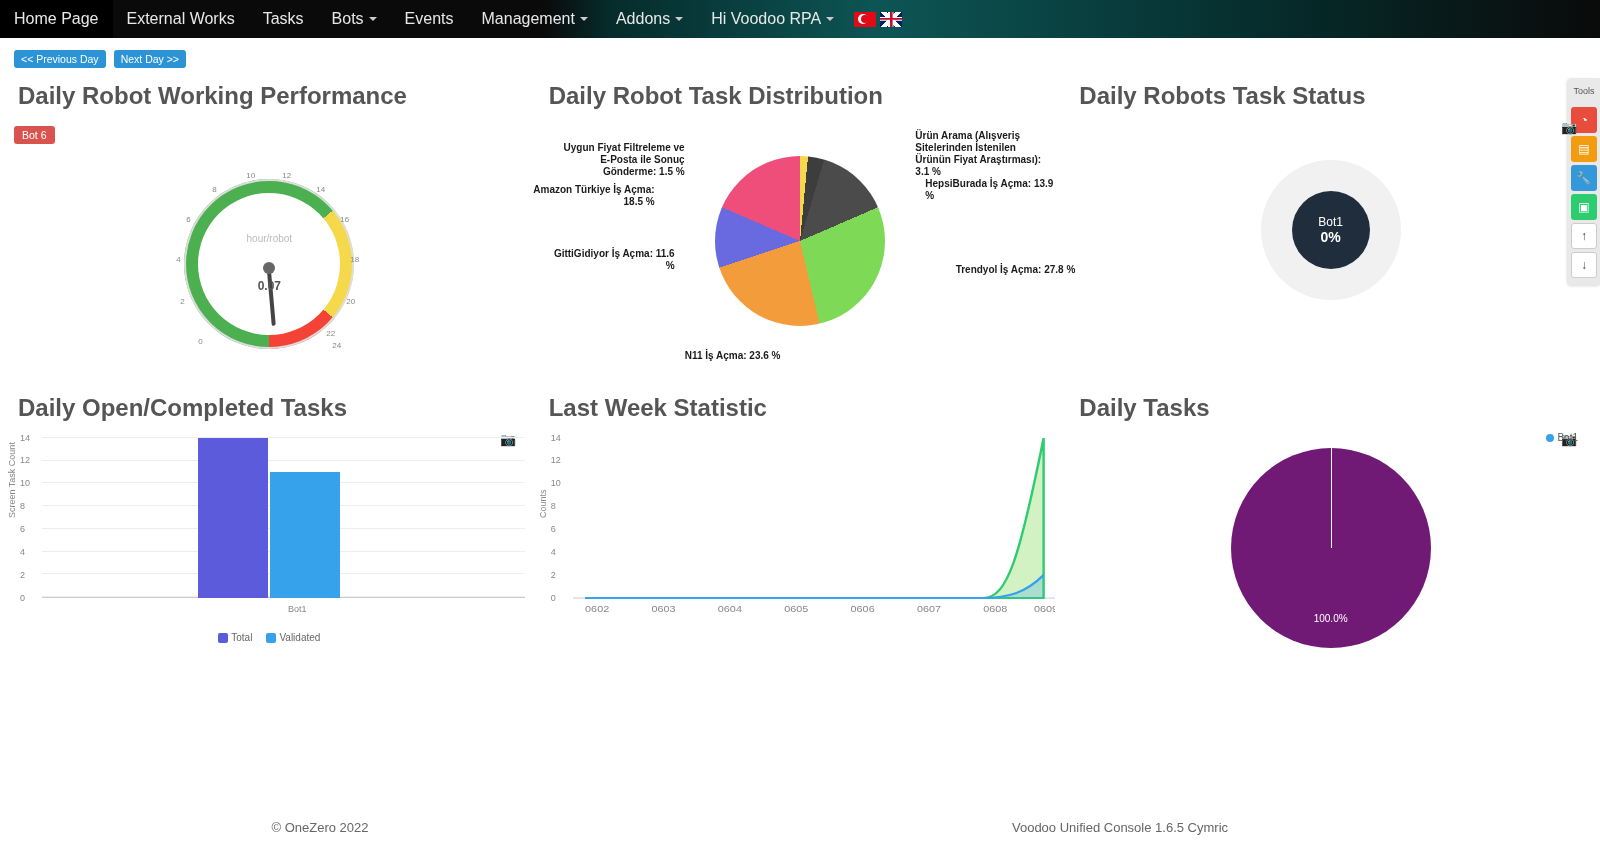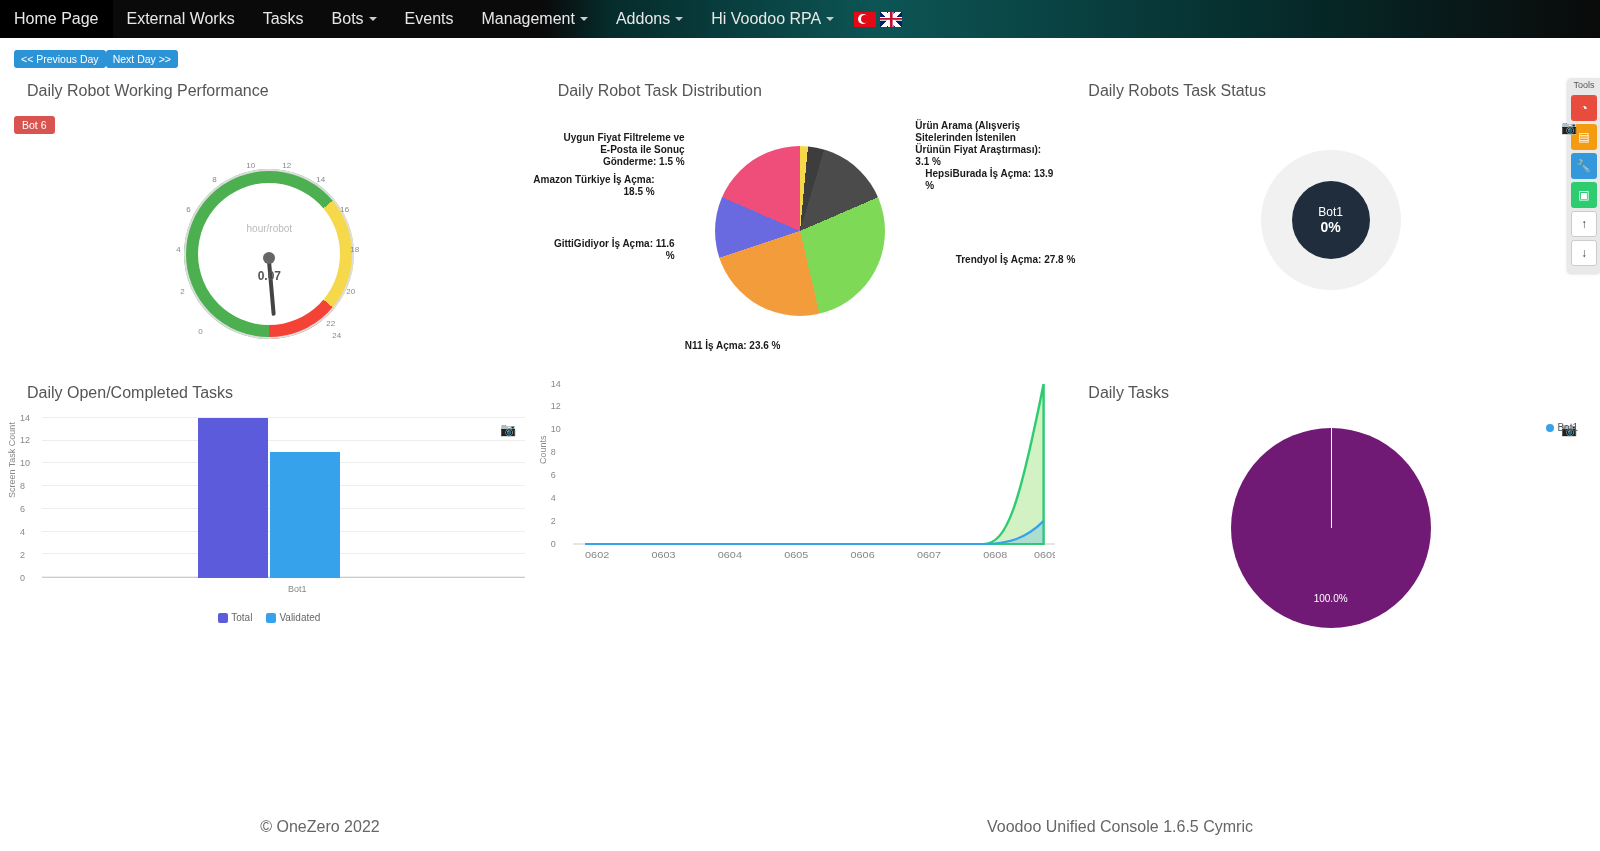--- a/index.html
+++ b/index.html
@@ -15,26 +15,26 @@
 .caret-down{width:0;height:0;border-left:4px solid transparent;border-right:4px solid transparent;border-top:4px solid #ccc}
 .flags{display:flex;gap:4px;align-items:center;padding-left:6px}
 .flag{width:22px;height:15px;position:relative;cursor:pointer}
 .flag-tr{background:#e30a17}
 .flag-tr:before{content:"";position:absolute;left:4px;top:2px;width:10px;height:10px;border-radius:50%;background:#fff}
 .flag-tr:after{content:"";position:absolute;left:7px;top:3px;width:8px;height:8px;border-radius:50%;background:#e30a17}
 .flag-uk{background:linear-gradient(#012169,#012169);position:relative;overflow:hidden}
 .flag-uk:before{content:"";position:absolute;inset:0;background:linear-gradient(45deg,transparent 42%,#fff 42%,#fff 58%,transparent 58%),linear-gradient(-45deg,transparent 42%,#fff 42%,#fff 58%,transparent 58%),linear-gradient(#fff,#fff) center/100% 25% no-repeat,linear-gradient(#fff,#fff) center/25% 100% no-repeat}
 .flag-uk:after{content:"";position:absolute;inset:0;background:linear-gradient(#c8102e,#c8102e) center/100% 12% no-repeat,linear-gradient(#c8102e,#c8102e) center/12% 100% no-repeat}
 .container{width:100%;padding:12px 14px 60px 14px}
-.day-nav{display:flex;gap:0;margin-bottom:14px}
+.day-nav{display:flex;gap:8px;margin-bottom:14px}
 .btn-sm{background:#2c93d6;color:#fff;font-size:10.5px;padding:3px 7px;border-radius:3px;border:none;cursor:pointer}
 .btn-bot{background:#d9534f;color:#fff;font-size:10.5px;padding:3px 8px;border-radius:3px;border:none;cursor:pointer}
 .grid{display:grid;grid-template-columns:1fr 1fr 1fr;gap:20px}
 .panel{position:relative}
-.panel-title{font-size:16px;color:#555;font-weight:400;margin:0 0 16px 13px}
+.panel-title{font-size:24px;color:#555;font-weight:700;margin:0 0 16px 4px}
 .cam-icon{position:absolute;top:38px;right:8px;color:#999;cursor:pointer}
 .gauge-wrap{display:flex;justify-content:center;align-items:center;height:220px;margin-top:10px}
 .gauge{width:190px;height:190px;position:relative}
 .gauge-ring{width:170px;height:170px;border-radius:50%;position:absolute;left:10px;top:10px;background:#fff;border:2px solid #ddd}
 .gauge-arc{position:absolute;width:170px;height:170px;left:10px;top:10px;border-radius:50%;background:conic-gradient(from 180deg,#4caf50 0deg 230deg,#f5d94a 230deg 310deg,#f44336 310deg 360deg)}
 .gauge-inner{position:absolute;width:142px;height:142px;left:24px;top:24px;border-radius:50%;background:#fff}
 .gauge-label{position:absolute;width:100%;text-align:center;top:64px;color:#bbb;font-size:10px}
 .gauge-value{position:absolute;width:100%;text-align:center;top:110px;color:#555;font-size:12px;font-weight:bold}
 .gauge-needle{position:absolute;left:93px;top:47px;width:4px;height:55px;background:#444;transform-origin:bottom center;transform:rotate(175deg);border-radius:2px}
 .gauge-pivot{position:absolute;left:89px;top:93px;width:12px;height:12px;border-radius:50%;background:#666}
@@ -59,24 +59,24 @@
 .legend{display:flex;justify-content:center;gap:14px;font-size:10px;color:#666;margin-top:4px}
 .lg-sw{display:inline-block;width:10px;height:10px;border-radius:2px;margin-right:3px;vertical-align:middle}
 .lg-dot{display:inline-block;width:8px;height:8px;border-radius:50%;margin-right:3px;vertical-align:middle}
 .line-wrap{position:relative;height:190px;padding-left:28px}
 .bigpie-wrap{display:flex;justify-content:center;align-items:center;height:220px;position:relative}
 .bigpie{width:200px;height:200px;border-radius:50%;background:#701a75;position:relative}
 .bigpie:before{content:"";position:absolute;left:50%;top:0;width:1px;height:50%;background:#fff}
 .bigpie-label{position:absolute;bottom:24px;width:100%;text-align:center;color:#fff;font-size:10px}
 .bigpie-legend{position:absolute;top:38px;right:8px;font-size:10px;color:#555}
 .tools{position:fixed;right:0;top:78px;width:32px;background:#e9e9e9;border-radius:4px 0 0 4px;padding-bottom:4px;box-shadow:-1px 1px 3px rgba(0,0,0,.15)}
-.tools-head{font-size:9px;color:#555;text-align:center;padding:2px 0}
+.tools-head{font-size:9px;color:#555;text-align:center;padding:8px 0}
 .tool-btn{width:26px;height:26px;margin:3px auto;border-radius:3px;display:flex;align-items:center;justify-content:center;color:#fff;font-size:12px;cursor:pointer}
 .tool-btn.white{background:#fff;color:#444;border:1px solid #ccc}
-.footer{position:fixed;bottom:0;left:0;right:0;height:48px;display:flex;align-items:center;font-size:16px;color:#666;background:#fff}
+.footer{position:fixed;bottom:0;left:0;right:0;height:48px;display:flex;align-items:center;font-size:13px;color:#666;background:#fff}
 .footer .left{width:40%;text-align:center}
 .footer .right{width:60%;text-align:center}
 svg text{font-size:9px;fill:#888}
 </style>
 </head>
 <body>
 
 <div class="navbar">
   <div class="nav-items">
     <div class="nav-item active">Home Page</div>
@@ -209,20 +209,21 @@
         </div>
         <div class="bar-cat">Bot1</div>
       </div>
       <div class="legend">
         <span><span class="lg-sw" style="background:#5b5bdc"></span><span>Total</span></span>
         <span><span class="lg-sw" style="background:#36a2eb"></span><span>Validated</span></span>
       </div>
     </div>
 
     <div class="panel">
+      <h2 class="panel-title">Last Week Statistic</h2>
       <div class="line-wrap">
         <span class="yaxis-label">Counts</span>
         <span class="ytick" style="top:160px">0</span>
         <span class="ytick" style="top:137px">2</span>
         <span class="ytick" style="top:114px">4</span>
         <span class="ytick" style="top:91px">6</span>
         <span class="ytick" style="top:68px">8</span>
         <span class="ytick" style="top:45px">10</span>
         <span class="ytick" style="top:22px">12</span>
         <span class="ytick" style="top:0px">14</span>

